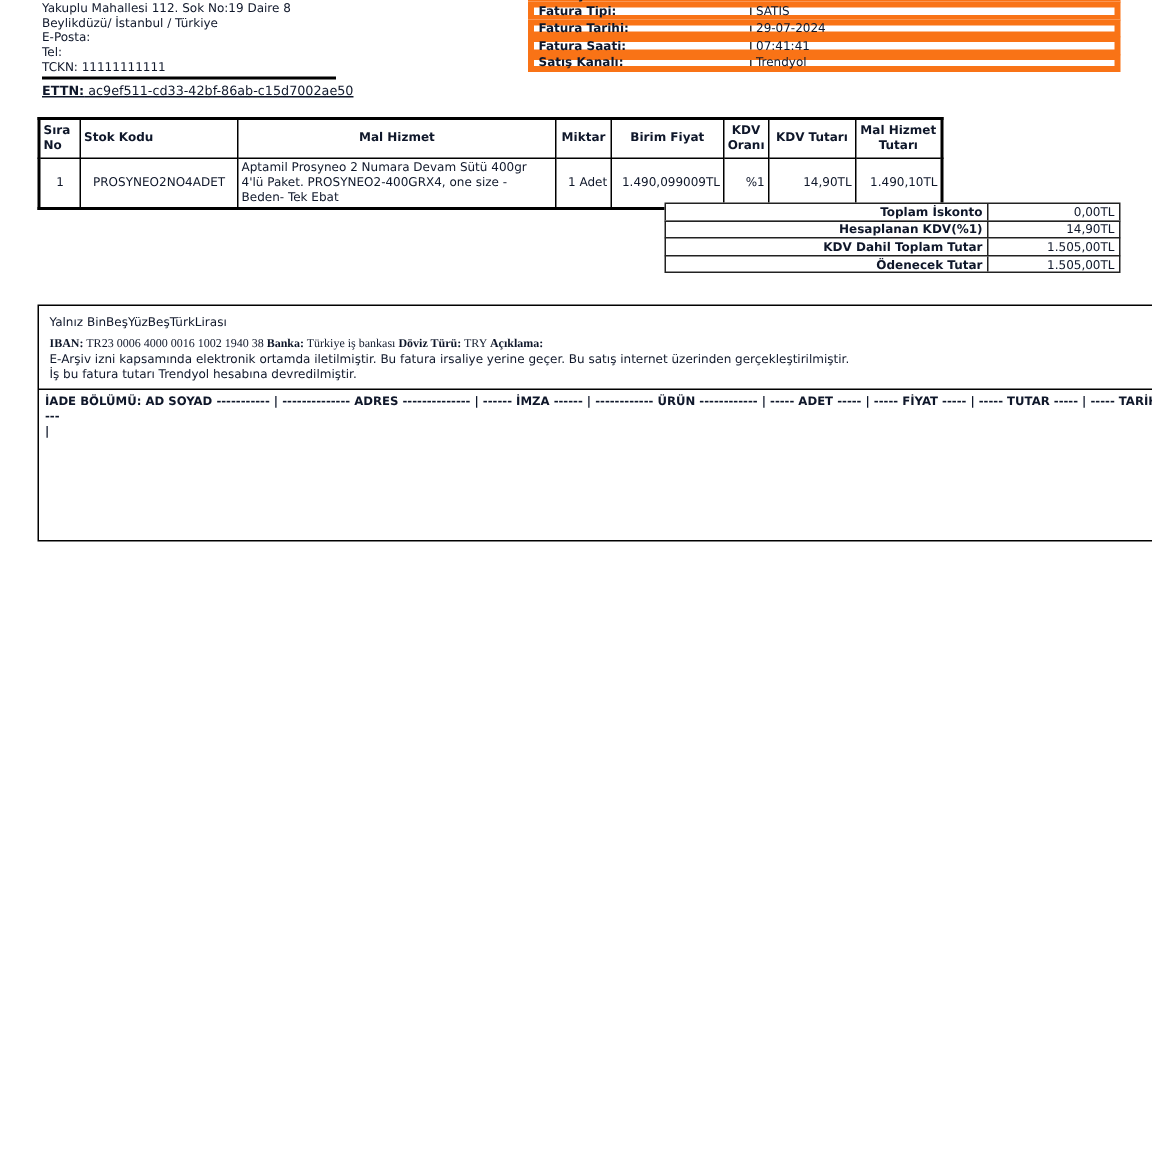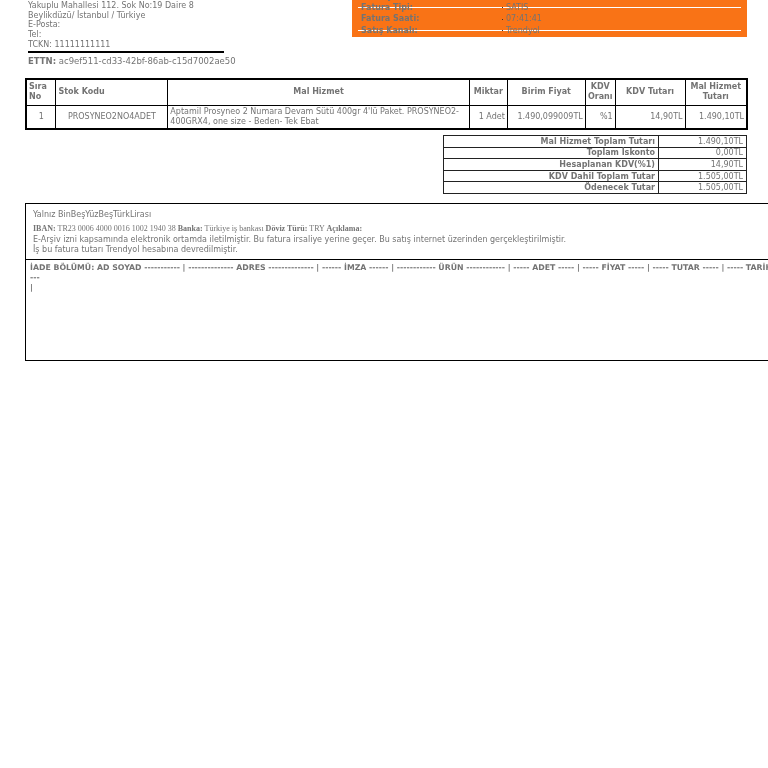--- a/index.html
+++ b/index.html
@@ -3,68 +3,69 @@
 <meta charset="utf-8">
 <style>
   * { box-sizing: border-box; margin: 0; padding: 0; }
   html, body { background: #fff; }
   #page {
     position: relative;
     width: 768px; height: 768px;
     background: #ffffff;
     overflow: hidden;
     font-family: "DejaVu Sans", sans-serif;
-    color: #737373;
+    color: #0f172a;
     border-radius: 16px;
   }
   .b { font-weight: bold; }
 
   
   #address-block {
     position: absolute; left: 28px; top: 1px;
     font-size: 8px; line-height: 9.7px;
   }
 
   
   #ettn-rule {
     position: absolute; left: 28px; top: 51px;
     width: 196px; height: 2px; background: #000;
   }
   #ettn-line {
     position: absolute; left: 28px; top: 56px;
     font-size: 8.5px;
+    text-decoration: underline;
   }
 
   
   #meta-table {
     position: absolute; left: 352px; top: -9px;
     width: 395px;
   }
   .meta-row {
     display: flex;
-    border: 6px solid #f97316;
+    border: 4px solid #f97316;
     margin-top: -1px;
     height: 12.4px;
     align-items: center;
     background: #fff;
   }
   .meta-row .ml {
     width: 145px; padding-left: 3px;
     font-size: 8px; font-weight: bold;
     border-right: 1px solid #333;
     height: 100%; display: flex; align-items: center;
   }
   .meta-row .mv {
     flex: 1; padding-left: 3px; font-size: 8px;
   }
 
   
   #items-table {
     position: absolute; left: 25px; top: 78px;
-    width: 723px;
+    width: 604px;
     border-collapse: collapse;
     font-size: 8px;
   }
   #items-table th, #items-table td {
     border: 1px solid #000;
     padding: 1px 2px;
     vertical-align: middle;
   }
   #items-table { border: 2px solid #000; }
   #items-table th { font-weight: bold; text-align: center; height: 26px; line-height: 10px; }
@@ -141,20 +142,24 @@
   <div id="ettn-line"><span class="b">ETTN:</span><span> ac9ef511-cd33-42bf-86ab-c15d7002ae50</span></div>
 
   <div id="meta-table">
     <div class="meta-row">
       <div class="ml">Senaryo:</div>
       <div class="mv">EARSIVFATURA</div>
     </div>
     <div class="meta-row">
       <div class="ml">Fatura Tipi:</div>
       <div class="mv">SATIS</div>
+    </div>
+    <div class="meta-row">
+      <div class="ml">Fatura Tarihi:</div>
+      <div class="mv">29-07-2024</div>
     </div>
     <div class="meta-row">
       <div class="ml">Fatura Saati:</div>
       <div class="mv">07:41:41</div>
     </div>
     <div class="meta-row">
       <div class="ml">Satış Kanalı:</div>
       <div class="mv">Trendyol</div>
     </div>
   </div>
@@ -191,24 +196,20 @@
         <td class="td-r">1.490,099009TL</td>
         <td class="td-r">%1</td>
         <td class="td-r">14,90TL</td>
         <td class="td-r">1.490,10TL</td>
       </tr>
     </tbody>
   </table>
 
   <div id="totals-table">
     <div class="total-row">
-      <div class="tl">Mal Hizmet Toplam Tutarı</div>
-      <div class="tv">1.490,10TL</div>
-    </div>
-    <div class="total-row">
       <div class="tl">Toplam İskonto</div>
       <div class="tv">0,00TL</div>
     </div>
     <div class="total-row">
       <div class="tl">Hesaplanan KDV(%1)</div>
       <div class="tv">14,90TL</div>
     </div>
     <div class="total-row">
       <div class="tl">KDV Dahil Toplam Tutar</div>
       <div class="tv">1.505,00TL</div>

